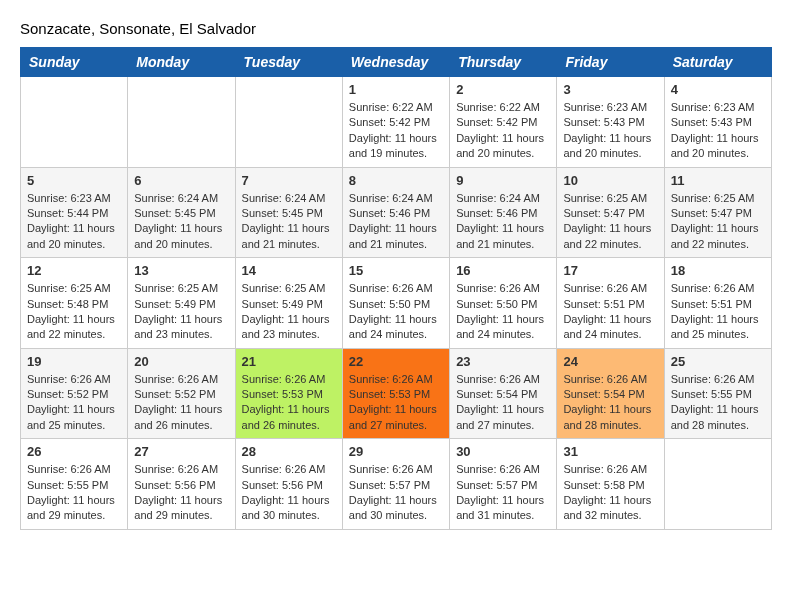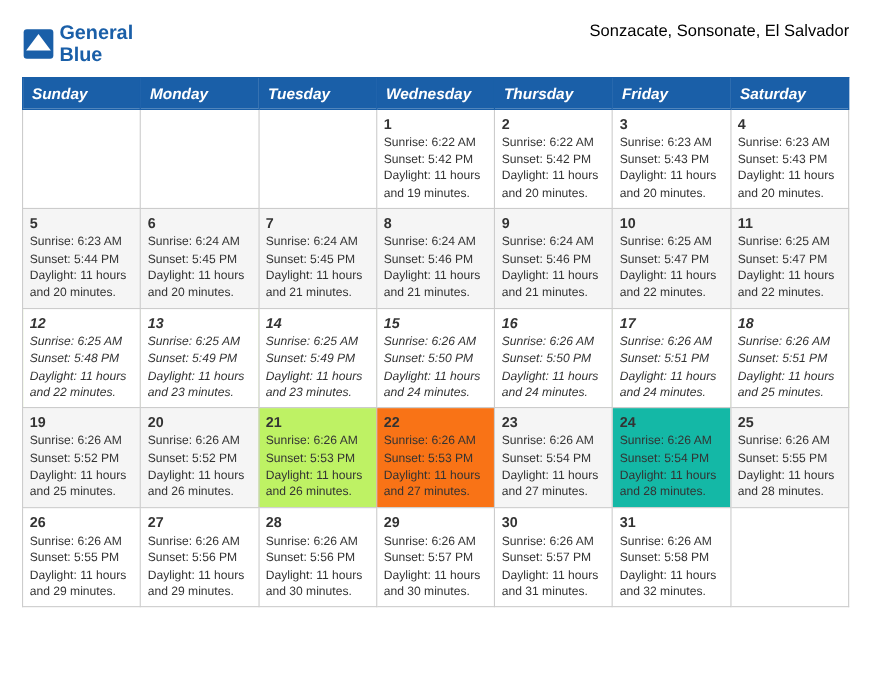--- a/index.html
+++ b/index.html
@@ -82,30 +82,20 @@
     }
     .day-info {
       line-height: 1.4;
       font-size: 11px;
     }
   </style>
 </head>
 <body>
 
 <div class="header">
-  <div class="logo">
-    <svg class="logo-icon" viewBox="0 0 40 40">
-      <rect x="2" y="2" width="36" height="36" rx="4" fill="#1a5fa8"></rect>
-      <polygon points="20,8 35,28 5,28" fill="white"></polygon>
-    </svg>
-    <div class="logo-text">
-      <div><span>General</span></div>
-      <div style="color:#1a5fa8;">Blue</div>
-    </div>
-  </div>
   <div class="title-block">
     <h2>Sonzacate, Sonsonate, El Salvador</h2>
   </div>
 </div>
 
 <table class="calendar">
   <thead>
     <tr>
     <th>Sunday</th>
         <th>Monday</th>
@@ -161,21 +151,21 @@
         </td>
         <td style="background: rgb(245, 245, 245);">
           <span class="day-num">10</span>
           <div class="day-info">Sunrise: 6:25 AM<br>Sunset: 5:47 PM<br>Daylight: 11 hours and 22 minutes.</div>
         </td>
         <td style="background: rgb(245, 245, 245);">
           <span class="day-num">11</span>
           <div class="day-info">Sunrise: 6:25 AM<br>Sunset: 5:47 PM<br>Daylight: 11 hours and 22 minutes.</div>
         </td>
       </tr>
-      <tr style="background: #bef264; font-style: italic;">
+      <tr style="background: #bef264;">
         <td>
           <span class="day-num">12</span>
           <div class="day-info">Sunrise: 6:25 AM<br>Sunset: 5:48 PM<br>Daylight: 11 hours and 22 minutes.</div>
         </td>
         <td>
           <span class="day-num">13</span>
           <div class="day-info">Sunrise: 6:25 AM<br>Sunset: 5:49 PM<br>Daylight: 11 hours and 23 minutes.</div>
         </td>
         <td>
           <span class="day-num">14</span>
@@ -212,21 +202,21 @@
           <div class="day-info">Sunrise: 6:26 AM<br>Sunset: 5:53 PM<br>Daylight: 11 hours and 26 minutes.</div>
         </td>
         <td style="background: #f97316;">
           <span class="day-num">22</span>
           <div class="day-info">Sunrise: 6:26 AM<br>Sunset: 5:53 PM<br>Daylight: 11 hours and 27 minutes.</div>
         </td>
         <td style="background: rgb(245, 245, 245);">
           <span class="day-num">23</span>
           <div class="day-info">Sunrise: 6:26 AM<br>Sunset: 5:54 PM<br>Daylight: 11 hours and 27 minutes.</div>
         </td>
-        <td style="background: #14b8a6;">
+        <td style="background: #fdba74;">
           <span class="day-num">24</span>
           <div class="day-info">Sunrise: 6:26 AM<br>Sunset: 5:54 PM<br>Daylight: 11 hours and 28 minutes.</div>
         </td>
         <td style="background: rgb(245, 245, 245);">
           <span class="day-num">25</span>
           <div class="day-info">Sunrise: 6:26 AM<br>Sunset: 5:55 PM<br>Daylight: 11 hours and 28 minutes.</div>
         </td>
       </tr>
       <tr style="background: rgb(255, 255, 255);">
         <td>

